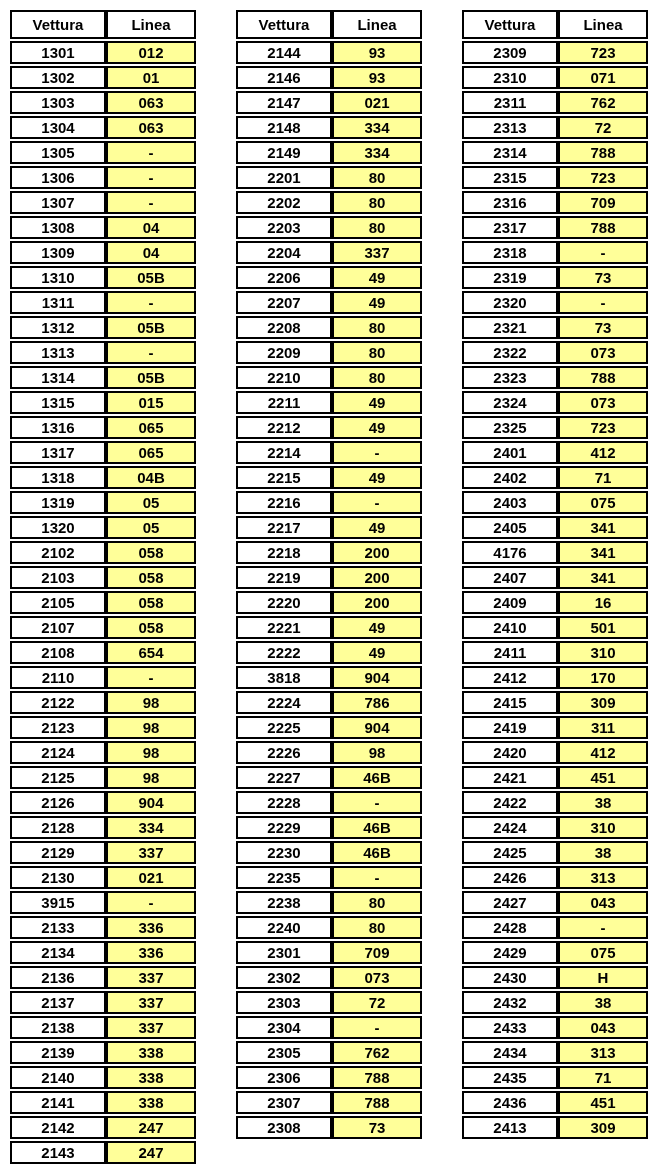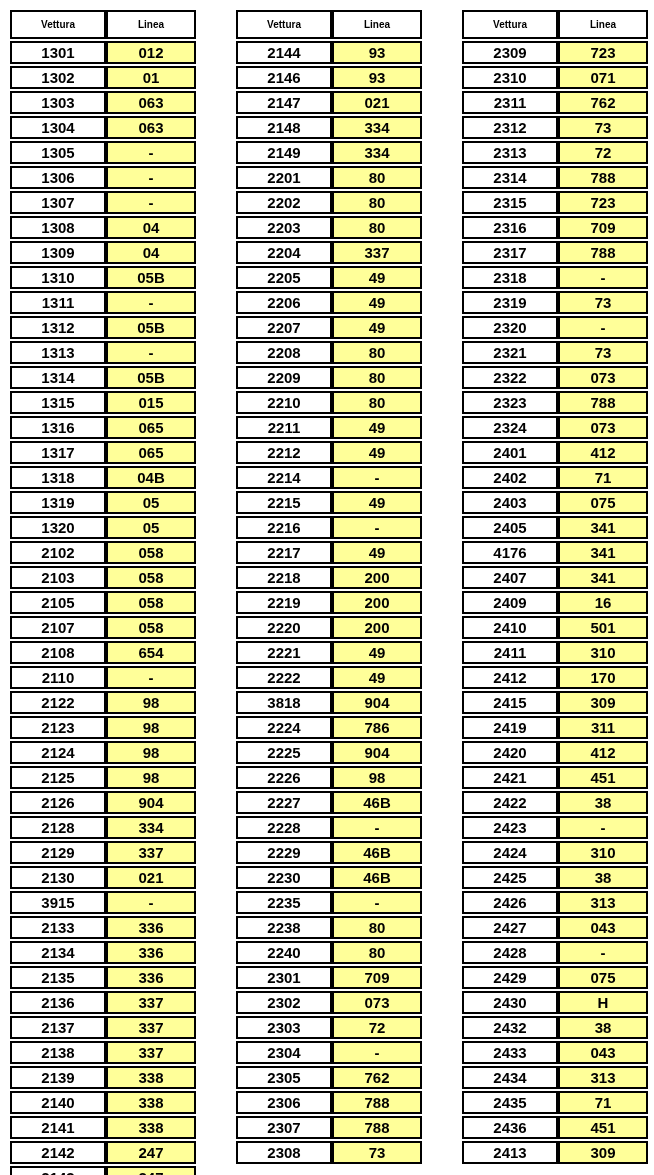--- a/index.html
+++ b/index.html
@@ -29,21 +29,21 @@
     border: 2px solid #000000;
     text-align: center;
     vertical-align: middle;
     font-weight: bold;
     color: #000000;
     padding: 0;
     overflow: hidden;
   }
   table.vl-table th {
     height: 25px;
-    font-size: 10px;
+    font-size: 15px;
     background: #ffffff;
   }
   table.vl-table td {
     height: 19px;
     font-size: 15px;
   }
   table.vl-table td.vettura-cell {
     background: #ffffff;
   }
   table.vl-table td.linea-cell {
@@ -210,24 +210,20 @@
         </tr>
         <tr>
           <td class="vettura-cell">2133</td>
           <td class="linea-cell">336</td>
         </tr>
         <tr>
           <td class="vettura-cell">2134</td>
           <td class="linea-cell">336</td>
         </tr>
         <tr>
-          <td class="vettura-cell">2135</td>
-          <td class="linea-cell">336</td>
-        </tr>
-        <tr>
           <td class="vettura-cell">2136</td>
           <td class="linea-cell">337</td>
         </tr>
         <tr>
           <td class="vettura-cell">2137</td>
           <td class="linea-cell">337</td>
         </tr>
         <tr>
           <td class="vettura-cell">2138</td>
           <td class="linea-cell">337</td>
@@ -296,24 +292,20 @@
         </tr>
         <tr>
           <td class="vettura-cell">2203</td>
           <td class="linea-cell">80</td>
         </tr>
         <tr>
           <td class="vettura-cell">2204</td>
           <td class="linea-cell">337</td>
         </tr>
         <tr>
-          <td class="vettura-cell">2205</td>
-          <td class="linea-cell">49</td>
-        </tr>
-        <tr>
           <td class="vettura-cell">2206</td>
           <td class="linea-cell">49</td>
         </tr>
         <tr>
           <td class="vettura-cell">2207</td>
           <td class="linea-cell">49</td>
         </tr>
         <tr>
           <td class="vettura-cell">2208</td>
           <td class="linea-cell">80</td>
@@ -466,24 +458,20 @@
         </tr>
         <tr>
           <td class="vettura-cell">2310</td>
           <td class="linea-cell">071</td>
         </tr>
         <tr>
           <td class="vettura-cell">2311</td>
           <td class="linea-cell">762</td>
         </tr>
         <tr>
-          <td class="vettura-cell">2312</td>
-          <td class="linea-cell">73</td>
-        </tr>
-        <tr>
           <td class="vettura-cell">2313</td>
           <td class="linea-cell">72</td>
         </tr>
         <tr>
           <td class="vettura-cell">2314</td>
           <td class="linea-cell">788</td>
         </tr>
         <tr>
           <td class="vettura-cell">2315</td>
           <td class="linea-cell">723</td>
@@ -518,20 +506,24 @@
         </tr>
         <tr>
           <td class="vettura-cell">2323</td>
           <td class="linea-cell">788</td>
         </tr>
         <tr>
           <td class="vettura-cell">2324</td>
           <td class="linea-cell">073</td>
         </tr>
         <tr>
+          <td class="vettura-cell">2325</td>
+          <td class="linea-cell">723</td>
+        </tr>
+        <tr>
           <td class="vettura-cell">2401</td>
           <td class="linea-cell">412</td>
         </tr>
         <tr>
           <td class="vettura-cell">2402</td>
           <td class="linea-cell">71</td>
         </tr>
         <tr>
           <td class="vettura-cell">2403</td>
           <td class="linea-cell">075</td>
@@ -576,24 +568,20 @@
           <td class="vettura-cell">2420</td>
           <td class="linea-cell">412</td>
         </tr>
         <tr>
           <td class="vettura-cell">2421</td>
           <td class="linea-cell">451</td>
         </tr>
         <tr>
           <td class="vettura-cell">2422</td>
           <td class="linea-cell">38</td>
-        </tr>
-        <tr>
-          <td class="vettura-cell">2423</td>
-          <td class="linea-cell">-</td>
         </tr>
         <tr>
           <td class="vettura-cell">2424</td>
           <td class="linea-cell">310</td>
         </tr>
         <tr>
           <td class="vettura-cell">2425</td>
           <td class="linea-cell">38</td>
         </tr>
         <tr>

